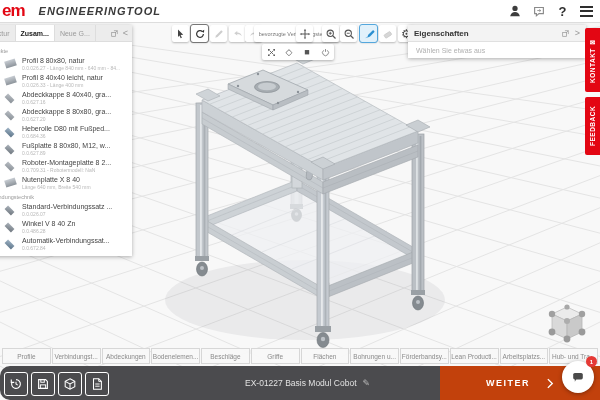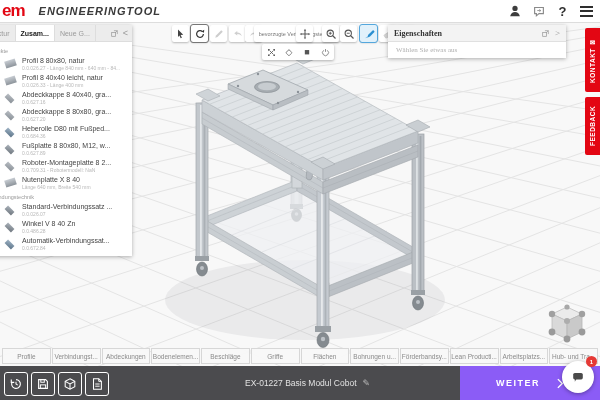--- a/index.html
+++ b/index.html
@@ -56,49 +56,49 @@
   #pref-chip{position:absolute;left:254px;top:25px;width:86px;height:17px;background:#fff;border-radius:2px;
     box-shadow:0 1px 2px rgba(0,0,0,.25);display:flex;align-items:center;justify-content:center;
     font-size:5.5px;color:#777;z-index:15;white-space:nowrap;cursor:pointer;}
   #pref-drop{position:absolute;left:262px;top:44px;width:72px;height:16px;background:#fff;border-radius:2px;
     box-shadow:0 1px 3px rgba(0,0,0,.3);display:flex;align-items:center;justify-content:space-around;
     z-index:15;}
   #pref-drop .dicon{width:13px;height:13px;display:flex;align-items:center;justify-content:center;
     font-size:9px;color:#555;cursor:pointer;}
 
   
-  #props{position:absolute;left:388px;top:25px;width:178px;z-index:15;
-    box-shadow:0 1px 4px rgba(0,0,0,.3);font-family:Liberation Serif, serif;}
+  #props{position:absolute;left:408px;top:25px;width:178px;z-index:15;
+    box-shadow:0 1px 4px rgba(0,0,0,.3);}
   #props-hdr{height:16px;background:#f3f3f3;border-bottom:1px solid #e0e0e0;display:flex;
     align-items:center;padding:0 6px;}
   #props-title{font-size:8px;font-weight:bold;color:#333;}
   #props-icons{margin-left:auto;display:flex;align-items:center;gap:5px;}
   #props-empty{height:16px;background:#fff;display:flex;align-items:center;padding:0 8px;
     font-size:7px;color:#b0b0b0;}
 
   
   .sidetab{position:absolute;right:0;width:15px;background:#e30613;color:#fff;z-index:16;
     writing-mode:vertical-rl;transform:rotate(180deg);display:flex;align-items:center;justify-content:center;
     font-size:6.5px;font-weight:bold;letter-spacing:.5px;border-radius:0 2px 2px 0;cursor:pointer;}
   #tab-kontakt{top:28px;height:64px;}
   #tab-feedback{top:97px;height:58px;}
 
   
   #bottom-tabs{position:absolute;left:2px;right:2px;top:348px;height:16px;display:flex;gap:1px;z-index:18;}
   .btab{flex:1;background:rgba(248,248,248,.95);border:1px solid #d7d7d7;font-size:6.5px;color:#8a8a8a;
     display:flex;align-items:center;justify-content:center;white-space:nowrap;overflow:hidden;cursor:pointer;}
 
   
-  #footer{position:absolute;left:0;top:366px;width:600px;height:34px;background:#4b4b4e;z-index:20;}
+  #footer{position:absolute;left:0;top:366px;width:600px;height:34px;background:#4b4b4e;z-index:20;border-radius:10px;}
   .fbtn{position:absolute;top:6px;width:22px;height:22px;border:1.5px solid #fff;border-radius:3px;
     display:flex;align-items:center;justify-content:center;cursor:pointer;}
   #proj{position:absolute;left:245px;top:0;height:34px;display:flex;align-items:center;gap:6px;}
   #proj-name{font-size:8.5px;color:#e2e2e2;}
   #proj-edit{font-size:9px;color:#bdbdbd;cursor:pointer;}
-  #weiter{position:absolute;right:0;top:0;width:140px;height:34px;background:#8b5cf6;border:none;
+  #weiter{position:absolute;right:0;top:0;width:160px;height:34px;background:#c2410c;border:none;
     display:flex;align-items:center;justify-content:center;gap:17px;cursor:pointer;}
   #weiter span{color:#fff;font-size:9px;font-weight:bold;letter-spacing:1.5px;}
   #fab{position:absolute;left:562px;top:361px;width:32px;height:32px;border-radius:50%;background:#fff;
     box-shadow:0 1px 4px rgba(0,0,0,.35);display:flex;align-items:center;justify-content:center;
     z-index:25;cursor:pointer;}
   #fab-badge{position:absolute;left:586px;top:356px;width:11px;height:11px;border-radius:50%;
     background:#e53935;color:#fff;font-size:6px;font-weight:bold;display:flex;align-items:center;
     justify-content:center;z-index:26;}
 </style>
 </head>

